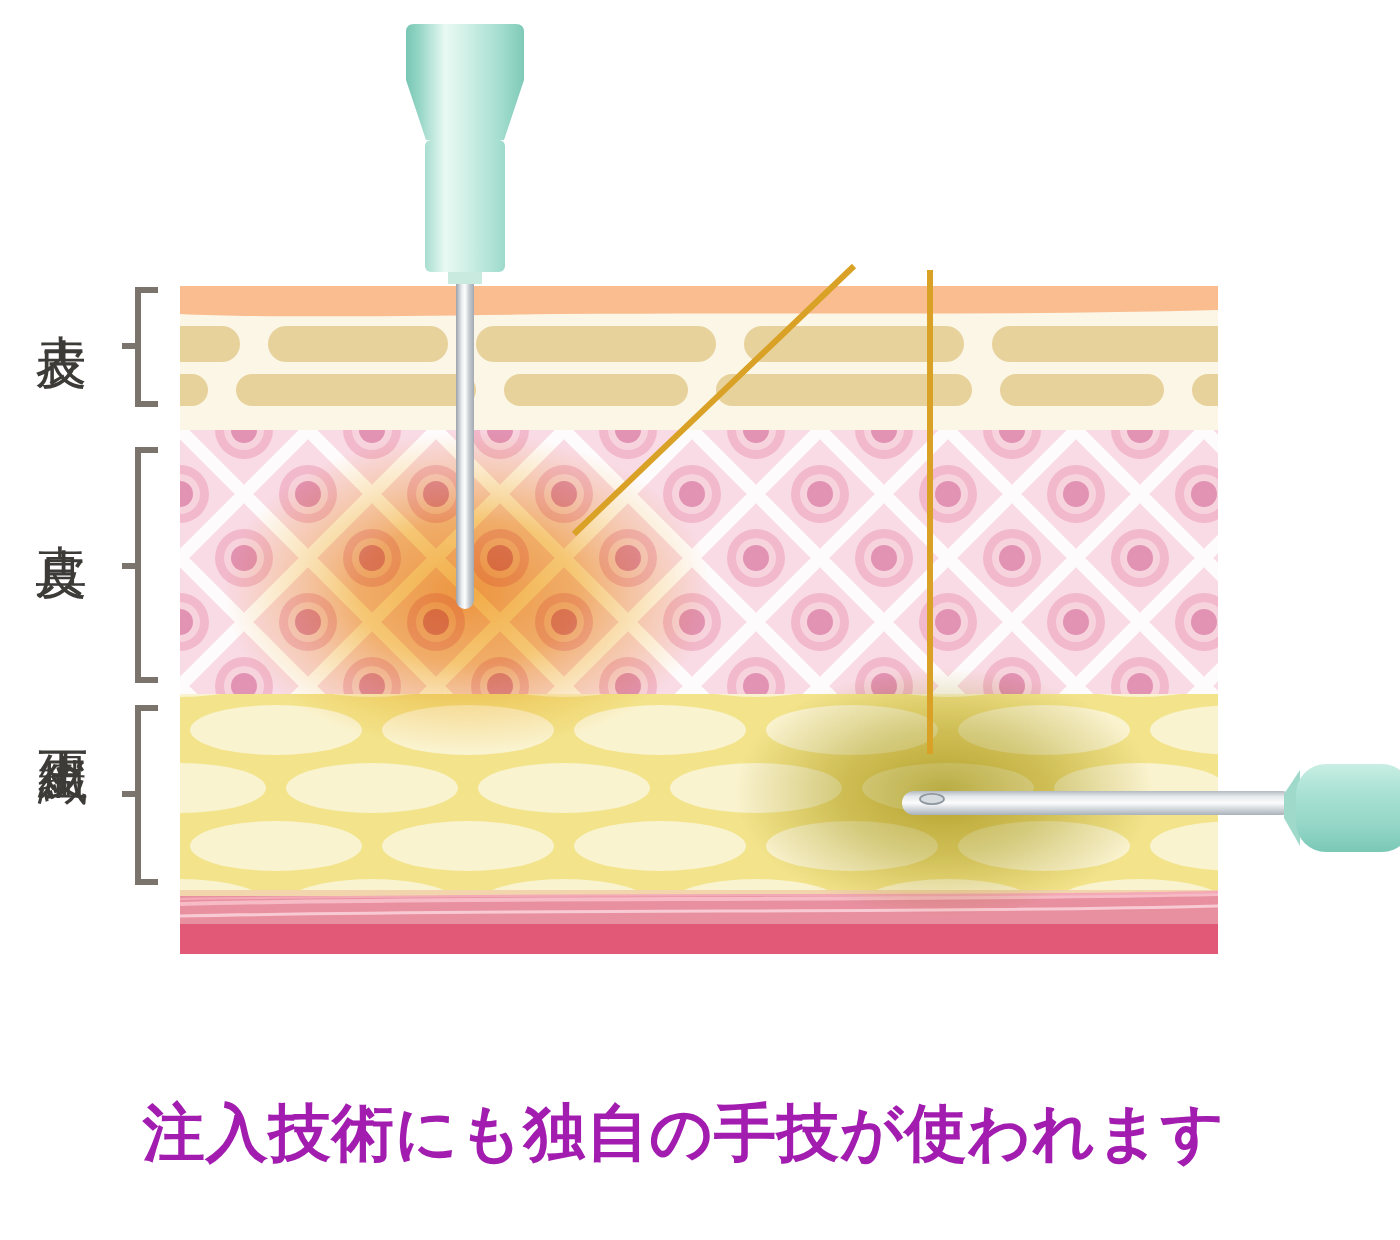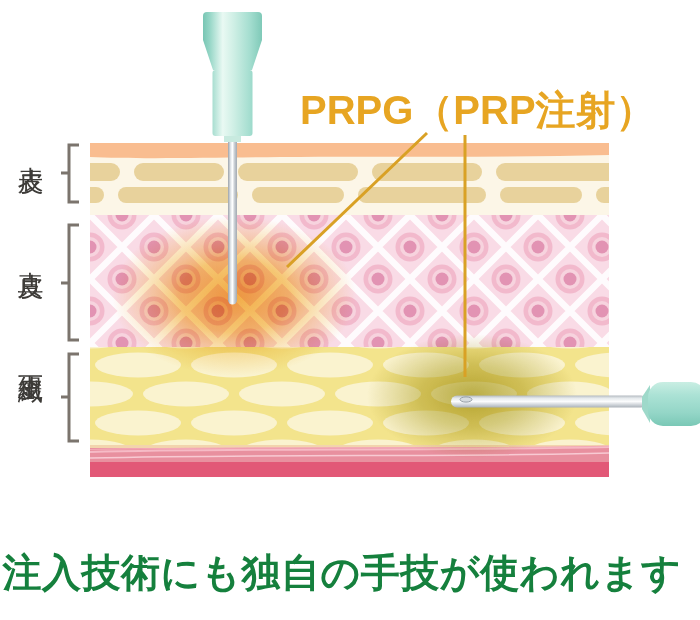--- a/index.html
+++ b/index.html
@@ -16,21 +16,21 @@
   .vlabel{
     position:absolute;writing-mode:vertical-rl;text-orientation:upright;
     font-size:26px;line-height:1;letter-spacing:2px;color:#3D3B38;font-weight:500;
     white-space:nowrap;
   }
   .lbl-epidermis{left:18px;top:146px;}
   .lbl-dermis{left:18px;top:251px;}
   .lbl-subq{left:18px;top:355px;font-size:25px;letter-spacing:1px;}
   .caption{
     position:absolute;left:0;top:546px;width:684px;text-align:center;
-    font-size:39px;font-weight:700;color:#15803d;letter-spacing:0.5px;
+    font-size:31px;font-weight:700;color:#a21caf;letter-spacing:0.5px;
     white-space:nowrap;
   }
 </style>
 </head>
 <body>
 
 <div class="stage">
 
   <svg width="700" height="620" viewBox="0 0 700 620" xmlns="http://www.w3.org/2000/svg">
     <defs>
@@ -162,20 +162,19 @@
     </g>
 
     <line x1="427" y1="133" x2="287" y2="267" stroke-width="3" stroke="#D9A125"></line>
     <line x1="465" y1="135" x2="465" y2="377" stroke-width="3" stroke="#D9A125"></line>
 
     <path d="M79,145 H69 V202 H79 M69,173 H61" fill="none" stroke-width="3" stroke="#7B746D"></path>
     <path d="M79,225 H69 V340 H79 M69,283 H61" fill="none" stroke-width="3" stroke="#7B746D"></path>
     <path d="M79,354 H69 V441 H79 M69,397 H61" fill="none" stroke-width="3" stroke="#7B746D"></path>
   </svg>
 
-  <div class="title">PRPG（PRP注射）</div>
 
   <div class="vlabel lbl-epidermis">表皮</div>
   <div class="vlabel lbl-dermis">真皮</div>
   <div class="vlabel lbl-subq">皮下組織</div>
 
   <div class="caption">注入技術にも独自の手技が使われます</div>
 </div>
 
 </body></html>

